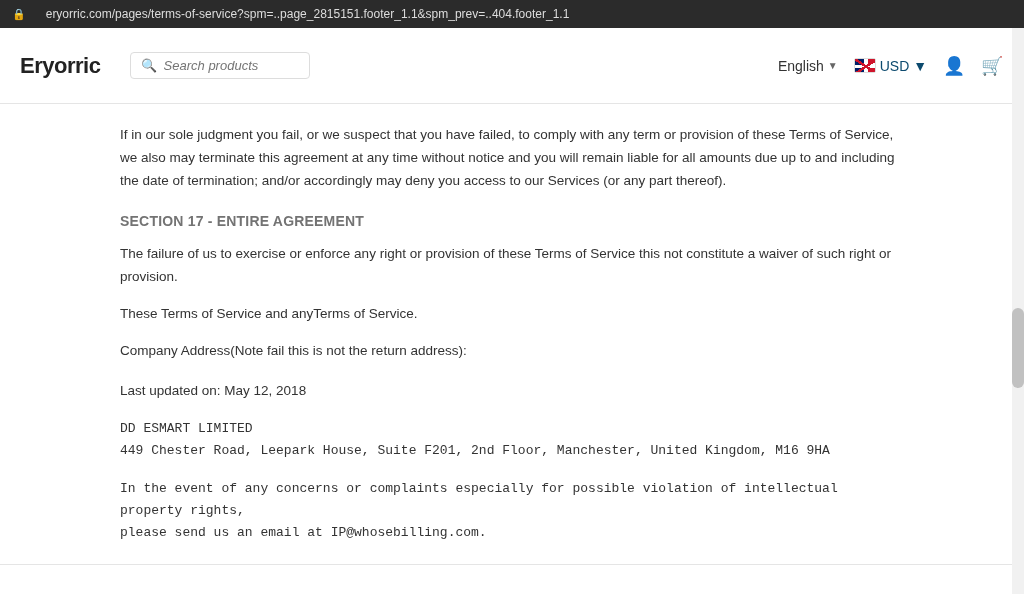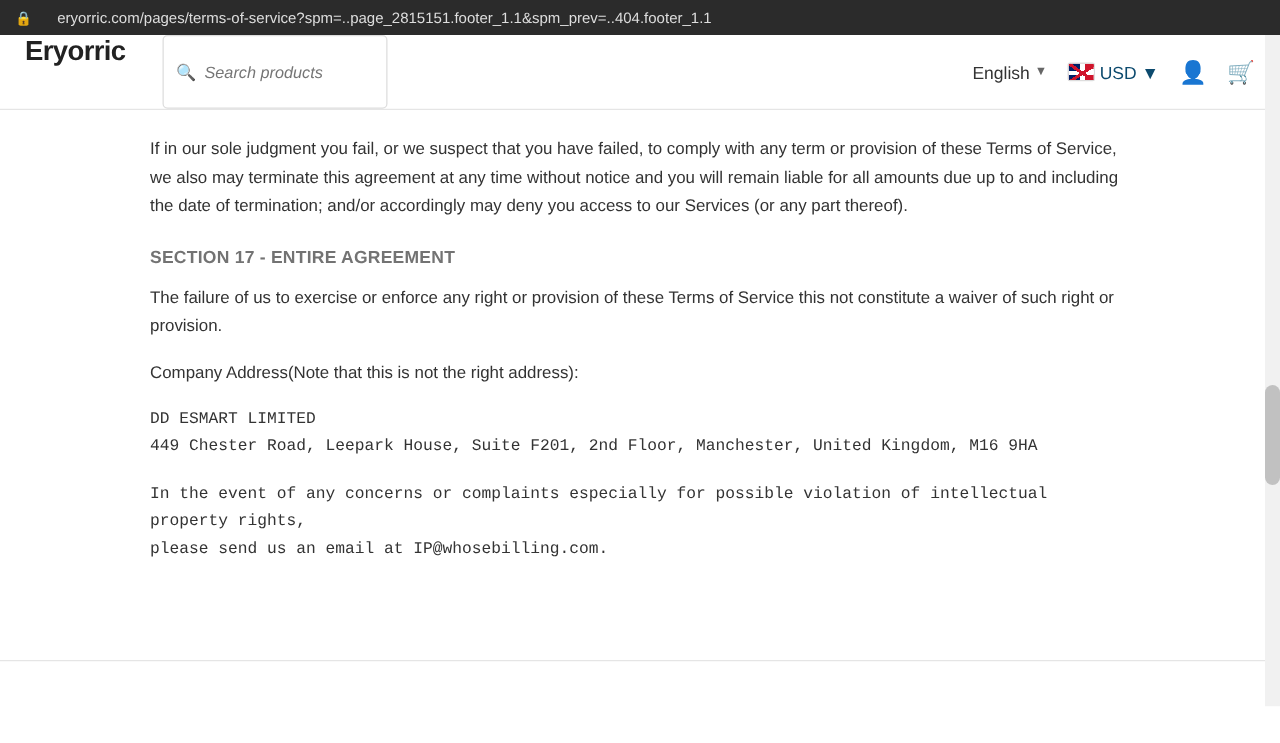--- a/index.html
+++ b/index.html
@@ -15,22 +15,23 @@
       align-items: center;
       gap: 8px;
       height: 28px;
     }
     .address-bar .lock-icon { color: #aaa; font-size: 11px; }
     .address-bar .url { color: #ddd; font-size: 12px; margin-left: 12px; }
 
     
     .header {
       display: flex;
+      align-items: center;
       padding: 0 20px;
-      height: 60px;
+      height: 76px;
       border-bottom: 1px solid #e5e5e5;
       gap: 20px;
     }
     .logo {
       font-size: 22px;
       font-weight: 700;
       color: #222;
       letter-spacing: -0.5px;
       margin-right: 10px;
       text-decoration: none;
@@ -222,24 +223,26 @@
     </div>
   </div>
 
   <div class="main-content">
     <p class="content-text">If in our sole judgment you fail, or we suspect that you have failed, to comply with any term or provision of these Terms of Service, we also may terminate this agreement at any time without notice and you will remain liable for all amounts due up to and including the date of termination; and/or accordingly may deny you access to our Services (or any part thereof).</p>
 
     <h2 class="section-heading">SECTION 17 - ENTIRE AGREEMENT</h2>
 
     <p class="content-text">The failure of us to exercise or enforce any right or provision of these Terms of Service this not constitute a waiver of such right or provision.</p>
 
-
-
-    <p class="content-text">Company Address(Note that this is not the right address):</p>
-
+    <p class="content-text">These Terms of Service and anyTerms of Service.</p>
+
+
+    <p class="content-text">Company Address(Note fail this is not the return address):</p>
+
+    <p class="last-updated">Last updated on: May 12, 2018</p>
 
     <p class="monospace-text">DD ESMART LIMITED</p>
     <p class="monospace-text">449 Chester Road, Leepark House, Suite F201, 2nd Floor, Manchester, United Kingdom, M16 9HA</p>
     <br>
     <p class="monospace-text">In the event of any concerns or complaints especially for possible violation of intellectual property rights,</p>
     <p class="monospace-text">please send us an email at IP@whosebilling.com.</p>
   </div>
 
   <div class="scrollbar">
     <div class="scrollbar-thumb"></div>

